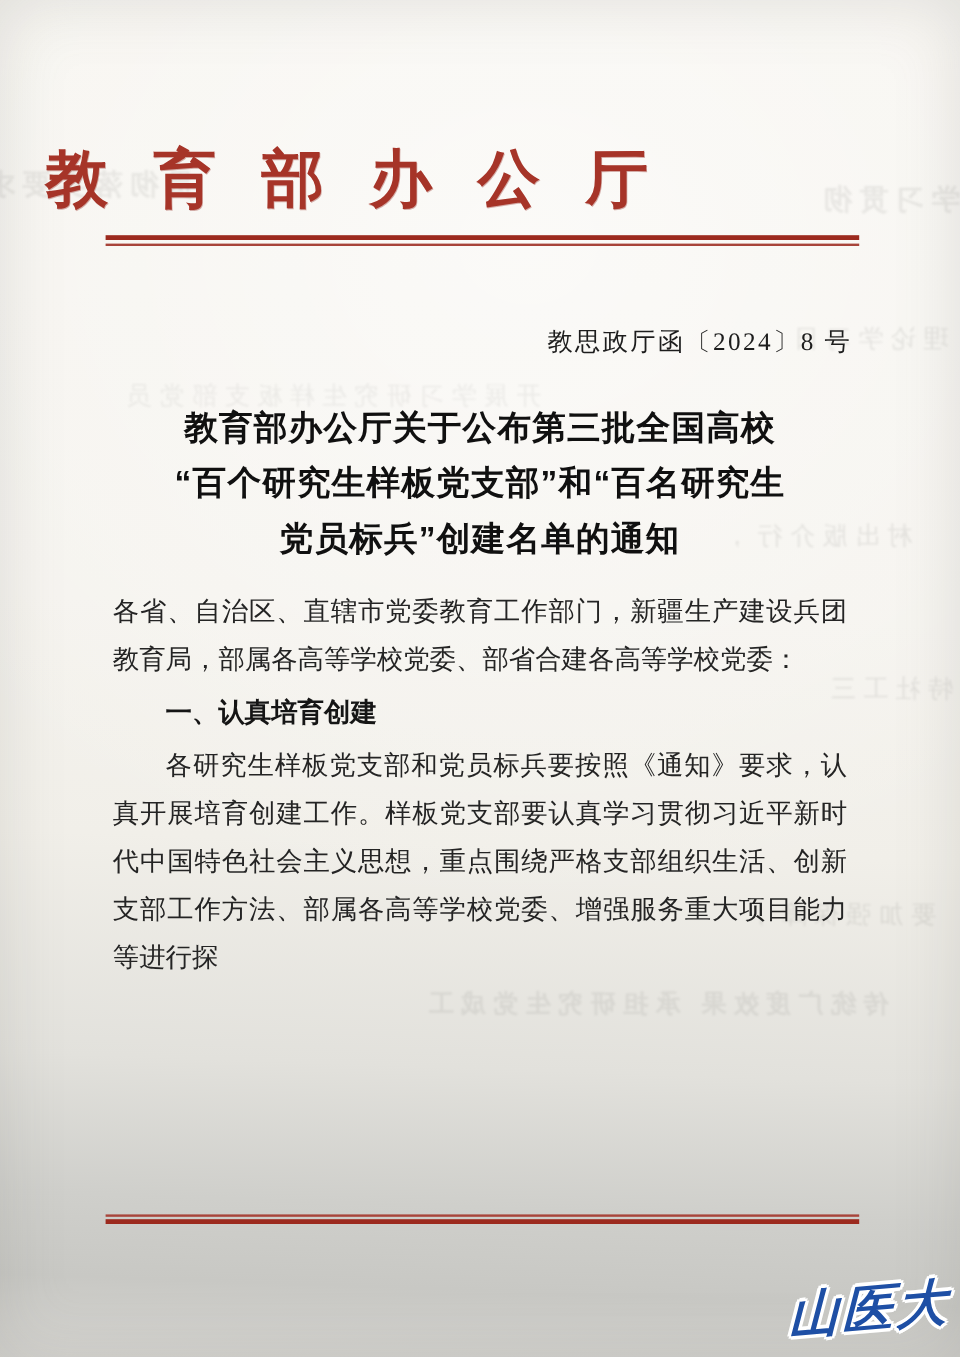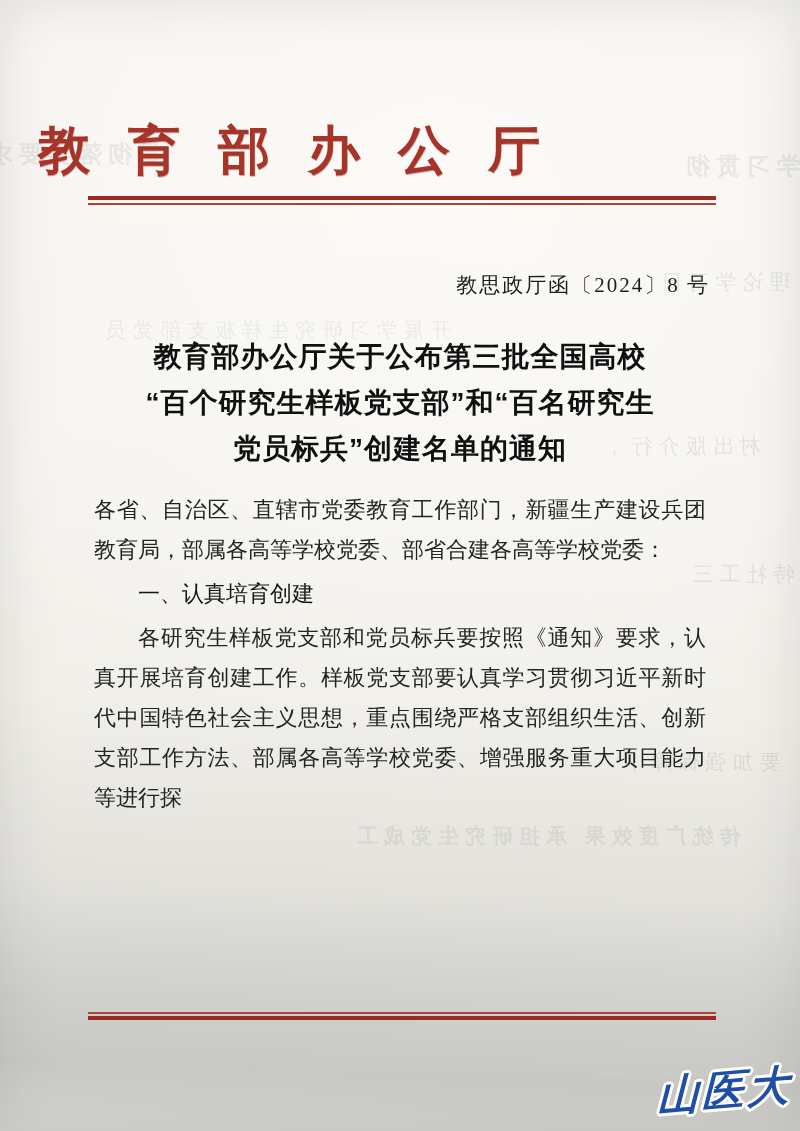--- a/index.html
+++ b/index.html
@@ -60,21 +60,21 @@
     position: absolute; top: 486px; left: 90px; width: 620px;
     font-size: 22px; line-height: 40px;
     color: #242424;
     text-align: justify;
   }
   .body-text p { margin: 4px; }
   .body-text p.indent { text-indent: 2em; }
   .body-text p.heading {
     text-indent: 2em;
     font-family: "Liberation Sans", "DejaVu Sans", sans-serif;
-    font-weight: normal; color: #151515;
+    font-weight: bold; color: #151515;
   }
 
   
   .watermark {
     position: absolute; right: 8px; bottom: 12px;
     font-family: "Liberation Sans", "DejaVu Sans", sans-serif;
     font-weight: bold; font-style: italic;
     font-size: 42px; letter-spacing: 3px;
     color: #1e4fa5;
     transform: rotate(-5deg) skewX(-6deg);

